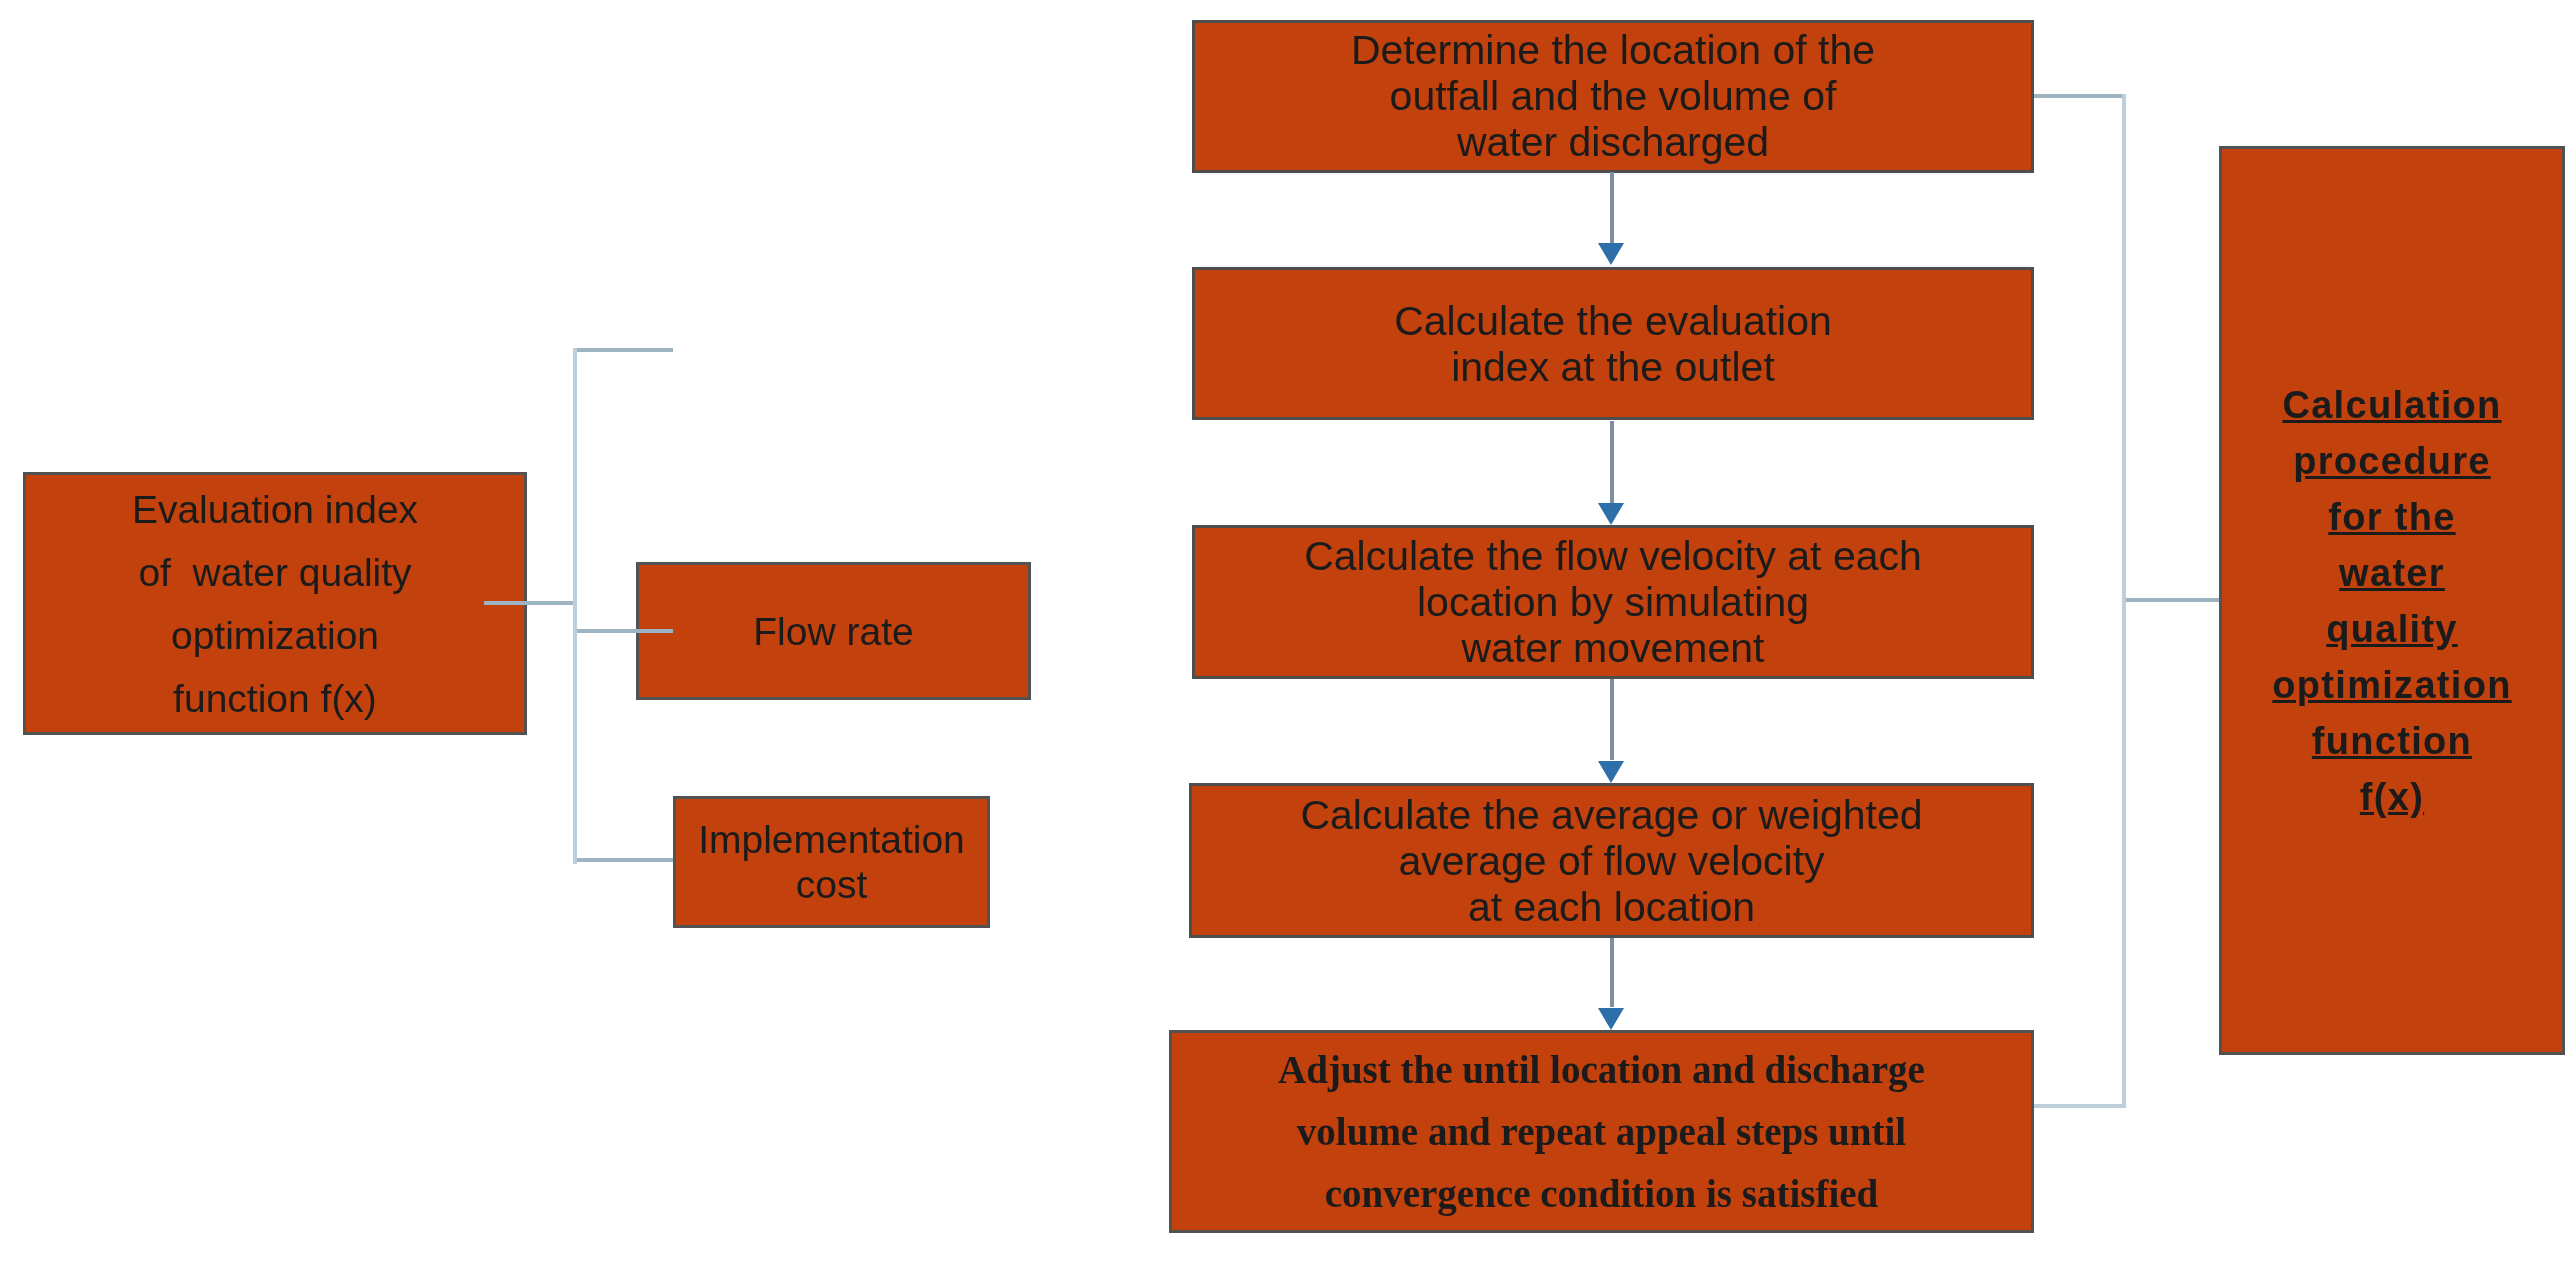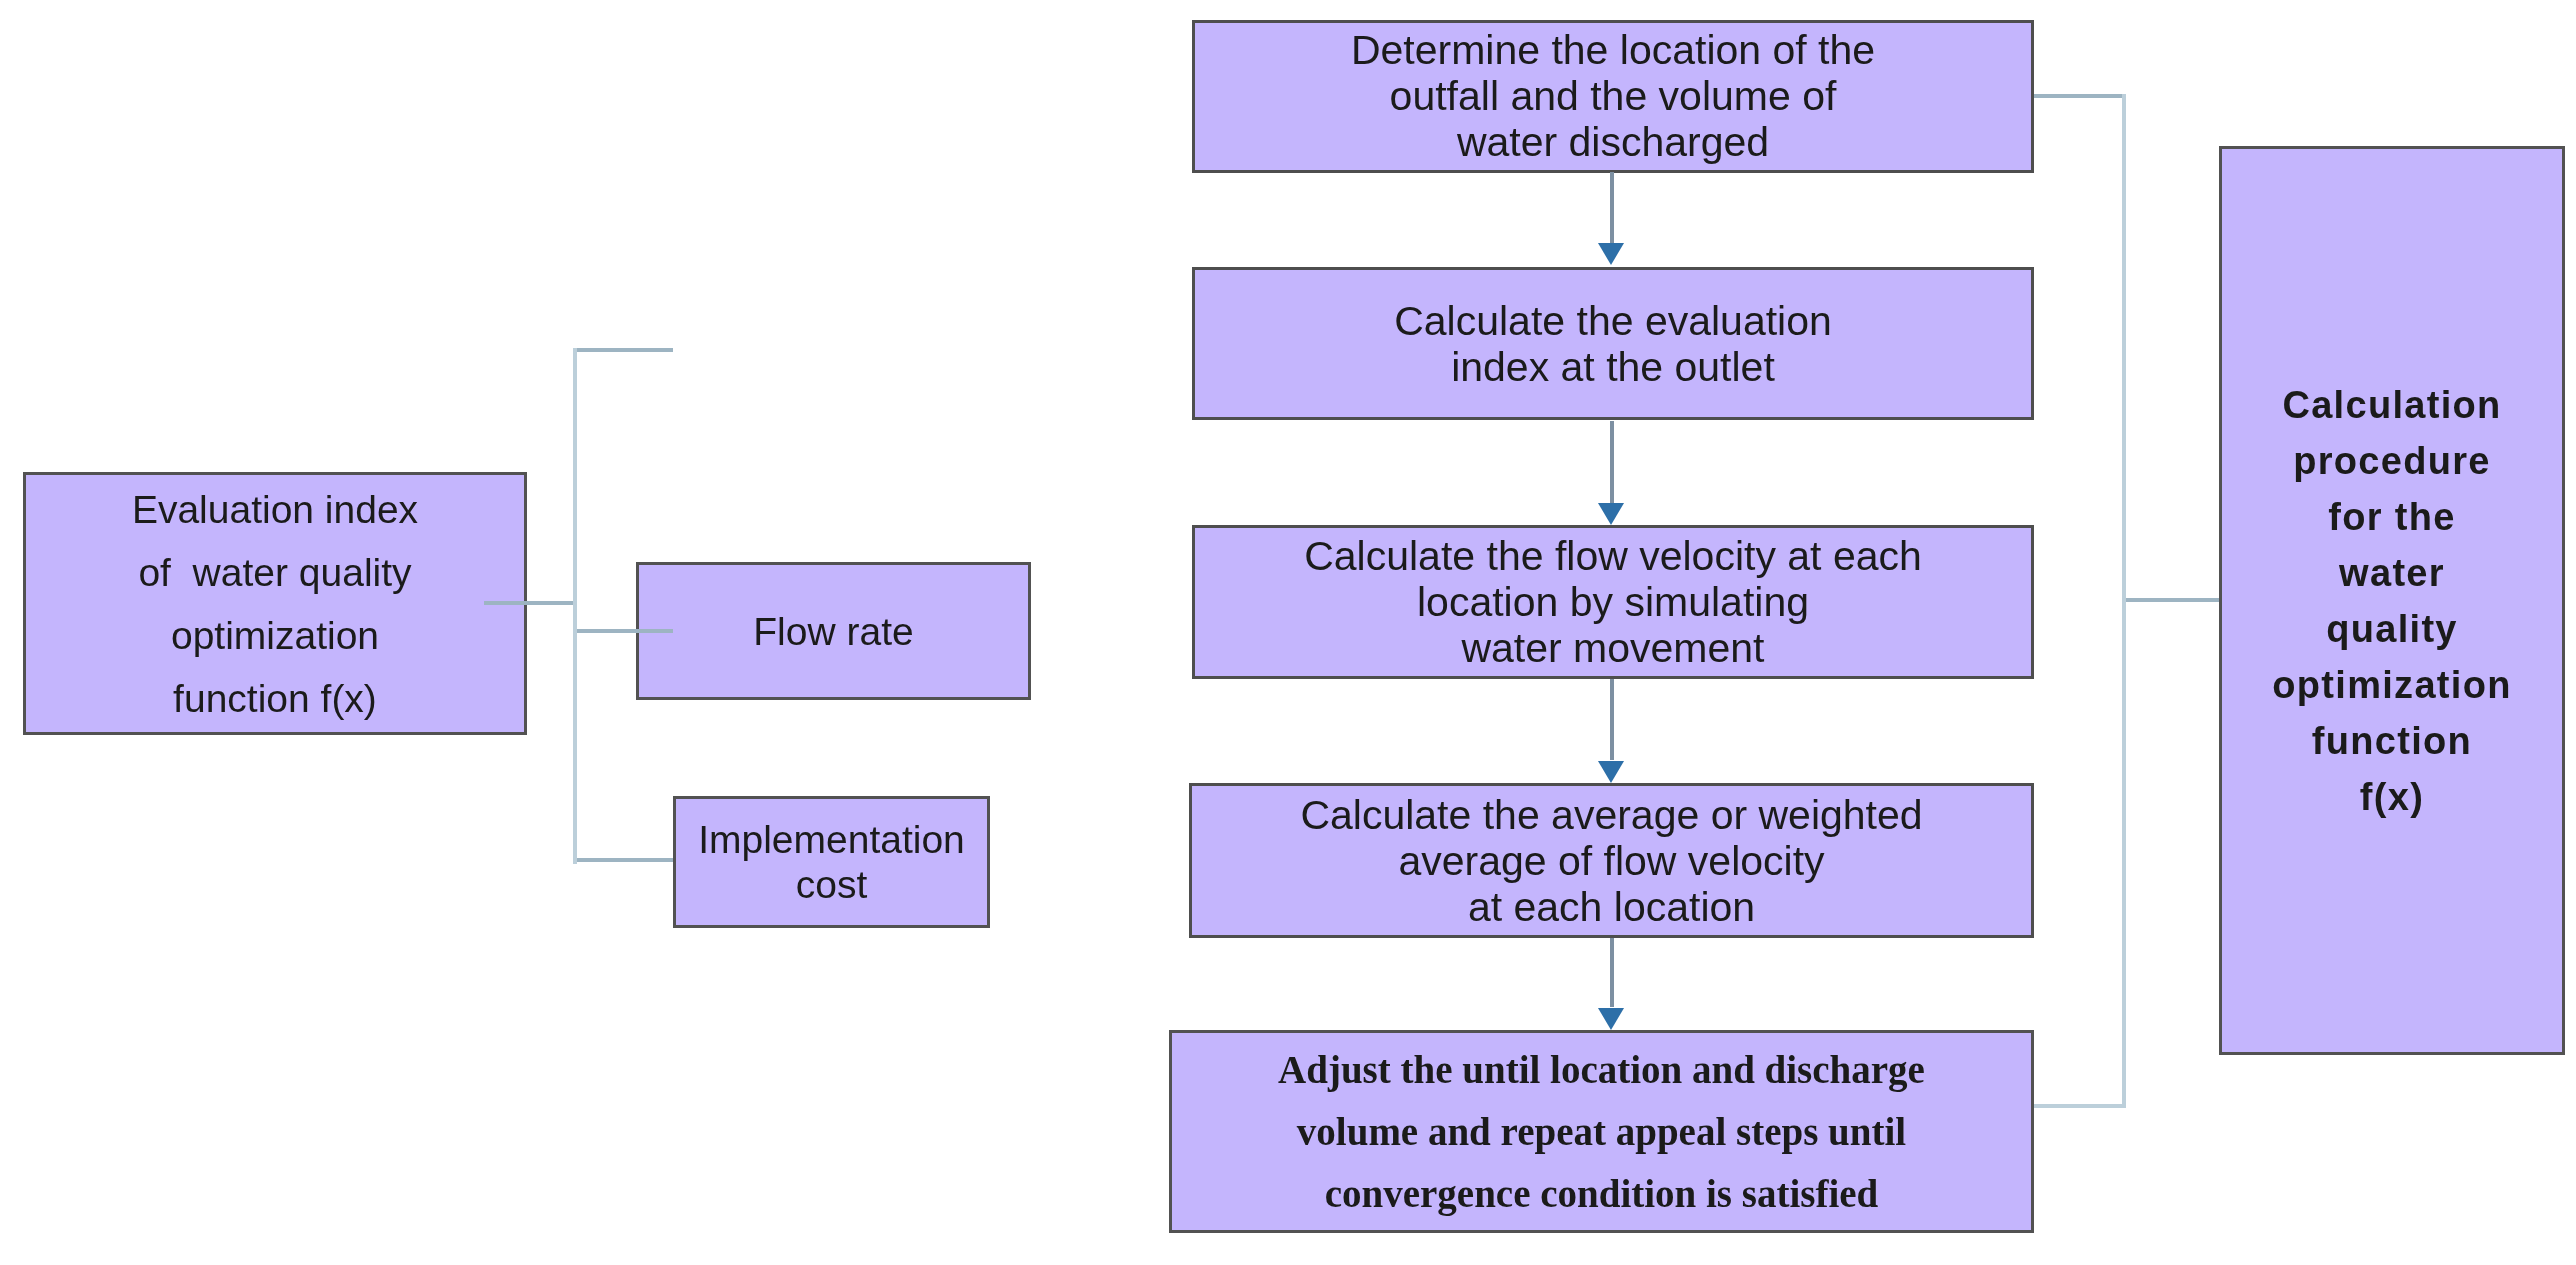--- a/index.html
+++ b/index.html
@@ -8,21 +8,21 @@
     width: 2576px;
     height: 1265px;
     background: #ffffff;
     font-family: "Liberation Sans", sans-serif;
     color: #1b1b1b;
     overflow: hidden;
   }
   .box {
     position: absolute;
     box-sizing: border-box;
-    background: #c4b5fd;
+    background: #c2410c;
     border: 3.3px solid #525252;
     display: flex;
     align-items: center;
     justify-content: center;
     text-align: center;
     white-space: pre-wrap;
   }
   .proc { border-width: 3.9px; border-color: #4e4e4e; font-size: 41px; line-height: 46px; }
   .left-box  { font-size: 39px; line-height: 63px; }
   .factor    { font-size: 39px; line-height: 45px; }
@@ -107,21 +107,21 @@
   <div>
     <div class="arrow-shaft" style="left:1610px; top:938px; height:69px;"></div>
     <div class="arrow-head" style="left:1598px; top:1008px;"></div>
   </div>
 
   <div class="conn" style="left:2034px; top:94px; width:92px; height:3.9px;"></div>
   <div class="conn light" style="left:2122px; top:94px; width:3.9px; height:1014px;"></div>
   <div class="conn" style="left:2126px; top:598px; width:93px; height:3.9px;"></div>
   <div class="conn light" style="left:2034px; top:1104px; width:92px; height:3.9px;"></div>
 
-  <div class="box right-box" style="left:2219px; top:146px; width:346px; height:909px;">Calculation
+  <div class="box right-box" style="left:2219px; top:146px; width:346px; height:909px;text-decoration:underline;">Calculation
 procedure
 for the
 water
 quality
 optimization
 function
 f(x)</div>
 
 </div>
 

